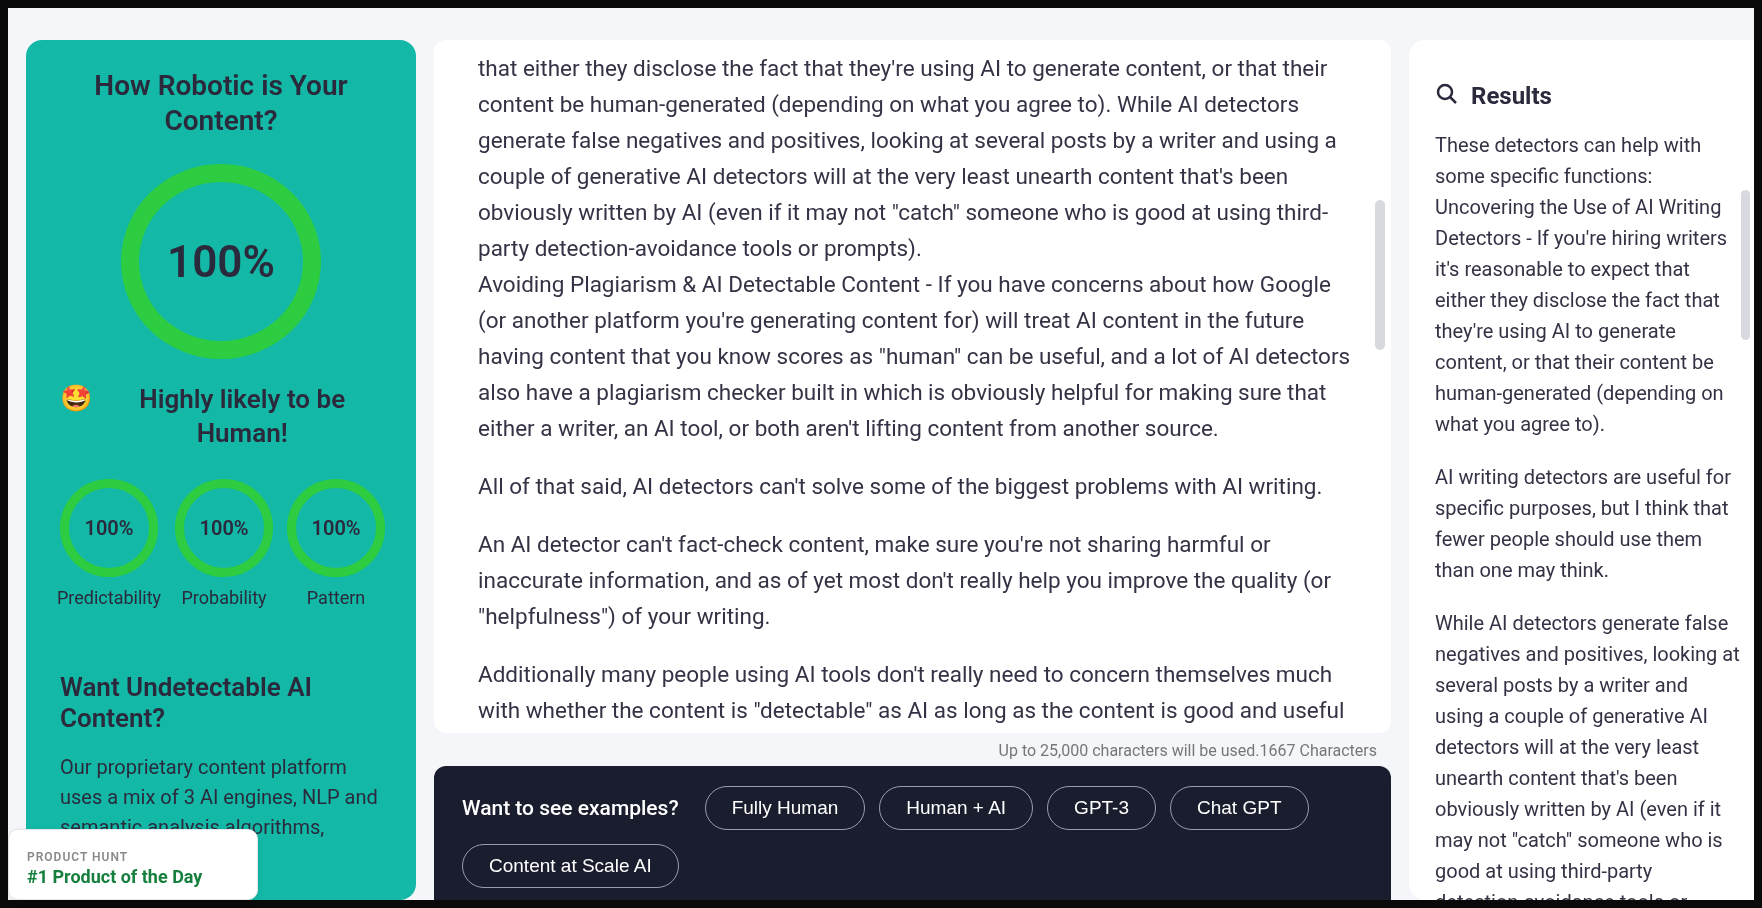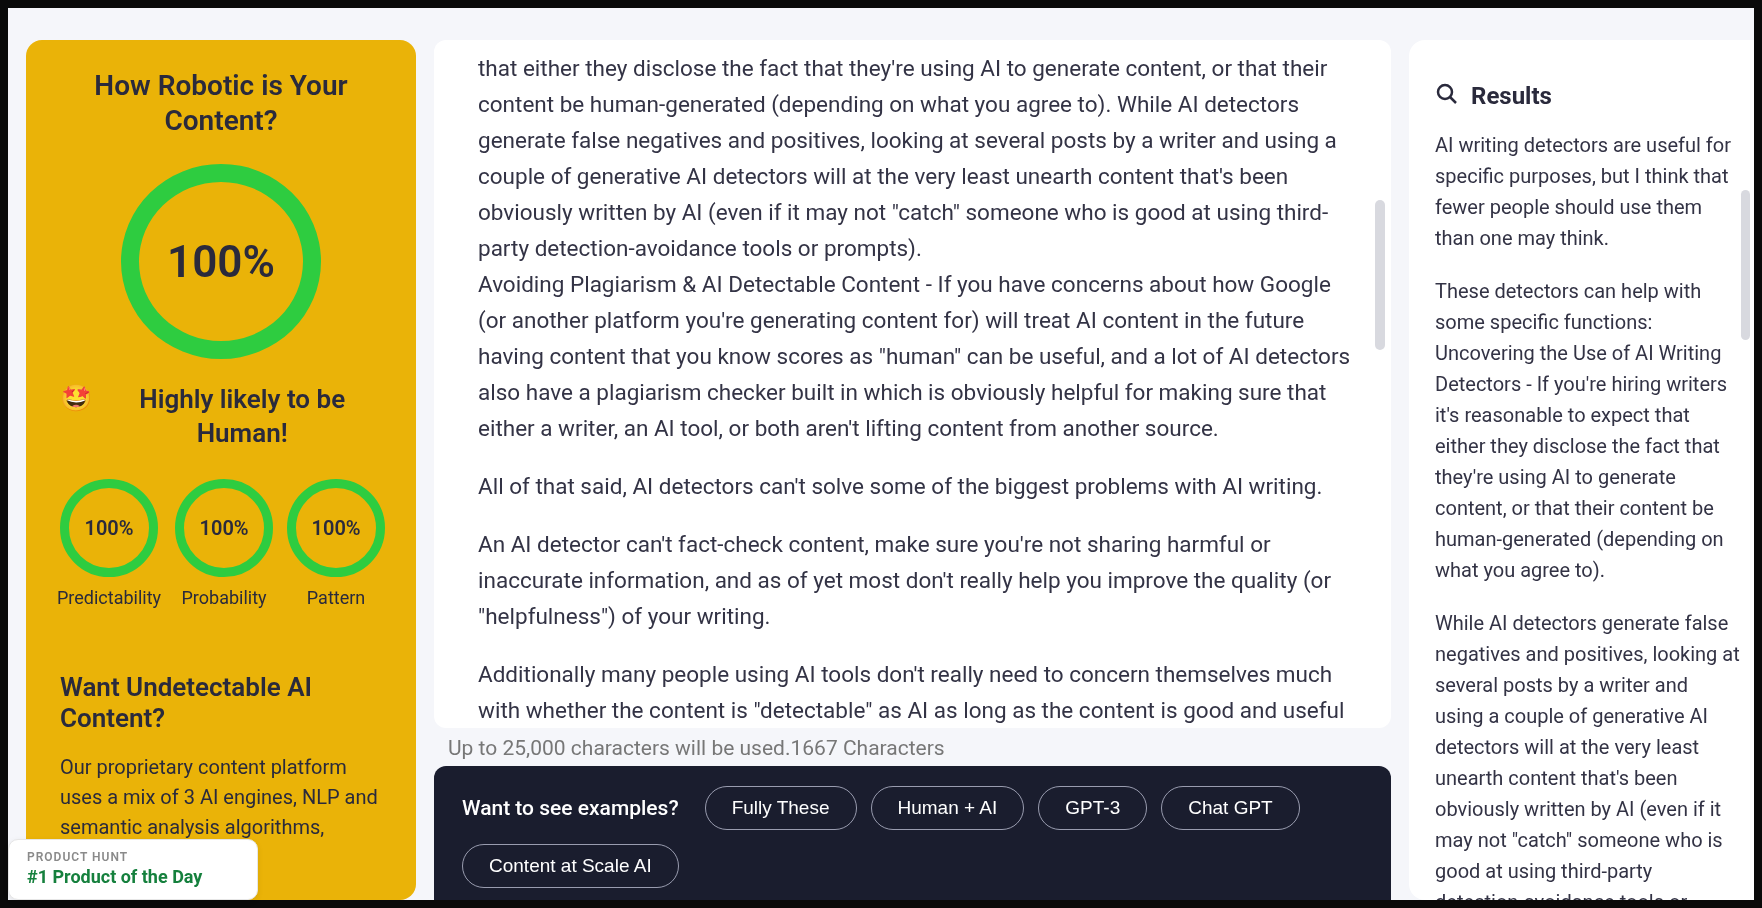--- a/index.html
+++ b/index.html
@@ -21,21 +21,21 @@
       background: #f5f6fa;
       display: flex;
       gap: 18px;
       padding: 0;
     }
     
     .left-panel {
       width: 390px;
       margin-left: 18px;
       margin-top: 32px;
-      background: #eab308;
+      background: #14b8a6;
       border-radius: 16px;
       padding: 28px 34px;
       display: flex;
       flex-direction: column;
       align-items: center;
       overflow: hidden;
       position: relative;
     }
     .left-title {
       font-size: 28px;
@@ -138,22 +138,22 @@
       position: absolute;
       right: 6px;
       top: 160px;
       width: 10px;
       height: 150px;
       background: #d8d9df;
       border-radius: 6px;
     }
     .char-row {
       display: flex;
-      justify-content: flex-start;
-      font-size: 21px;
+      justify-content: flex-end;
+      font-size: 16px;
       color: #777;
       padding: 8px 14px 6px;
     }
     .examples-bar {
       background: #1a1d2e;
       border-radius: 12px 12px 0 0;
       padding: 20px 28px 12px;
       display: flex;
       align-items: center;
       flex-wrap: wrap;
@@ -209,21 +209,21 @@
     }
 
     
     .ph-badge {
       position: absolute;
       left: 8px;
       bottom: 8px;
       background: #fff;
       border: 1px solid #e6e6e6;
       border-radius: 10px;
-      padding: 10px 18px 12px;
+      padding: 20px 18px 12px;
       box-shadow: 0 2px 6px rgba(0,0,0,0.08);
       z-index: 50;
       width: 250px;
     }
     .ph-badge .ph-top { font-size: 12px; letter-spacing: 1px; color: #8a8a8a; font-weight: 600; }
     .ph-badge .ph-main { font-size: 18px; font-weight: 700; color: #15803d; margin-top: 2px; }
   </style>
 </head>
 <body>
 
@@ -270,43 +270,43 @@
       <p>An AI detector can't fact-check content, make sure you're not sharing harmful or inaccurate information, and as of yet most don't really help you improve the quality (or "helpfulness") of your writing.</p>
       <p>Additionally many people using AI tools don't really need to concern themselves much with whether the content is "detectable" as AI as long as the content is good and useful for their readers.</p>
       <div class="scroll-thumb"></div>
     </div>
     <div class="char-row">
       <span>Up to 25,000 characters will be used.</span>
       <span>1667 Characters</span>
     </div>
     <div class="examples-bar">
       <span class="examples-label">Want to see examples?</span>
-      <button class="pill">Fully These</button>
+      <button class="pill">Fully Human</button>
       <button class="pill">Human + AI</button>
       <button class="pill">GPT-3</button>
       <button class="pill">Chat GPT</button>
       <div class="pill-row2">
         <button class="pill">Content at Scale AI</button>
       </div>
     </div>
   </div>
 
   <div class="right-panel">
     <div class="results-header">
       <span>
         <svg viewBox="0 0 24 24" fill="none" stroke="#2a2a3c" stroke-width="2.5">
           <circle cx="10" cy="10" r="7"></circle>
           <line x1="21" y1="21" x2="15" y2="15"></line>
         </svg>
       </span>
       <span class="results-title">Results</span>
     </div>
     <div class="results-body">
+      <p>These detectors can help with some specific functions: Uncovering the Use of AI Writing Detectors - If you're hiring writers it's reasonable to expect that either they disclose the fact that they're using AI to generate content, or that their content be human-generated (depending on what you agree to).</p>
       <p>AI writing detectors are useful for specific purposes, but I think that fewer people should use them than one may think.</p>
-      <p>These detectors can help with some specific functions: Uncovering the Use of AI Writing Detectors - If you're hiring writers it's reasonable to expect that either they disclose the fact that they're using AI to generate content, or that their content be human-generated (depending on what you agree to).</p>
       <p>While AI detectors generate false negatives and positives, looking at several posts by a writer and using a couple of generative AI detectors will at the very least unearth content that's been obviously written by AI (even if it may not "catch" someone who is good at using third-party detection-avoidance tools or prompts).</p>
 
     </div>
     <div class="right-scroll-thumb"></div>
   </div>
 </div>
 
 <div class="ph-badge">
   <div class="ph-top">PRODUCT HUNT</div>
   <div class="ph-main">#1 Product of the Day</div>

